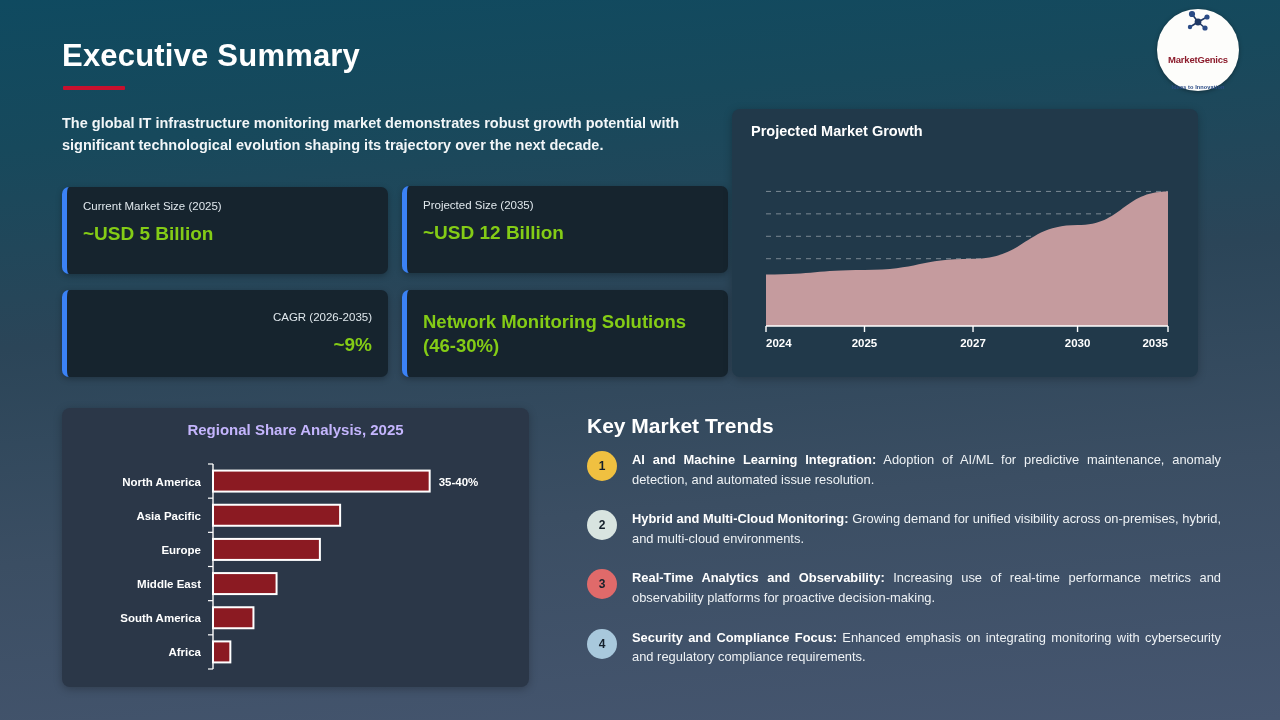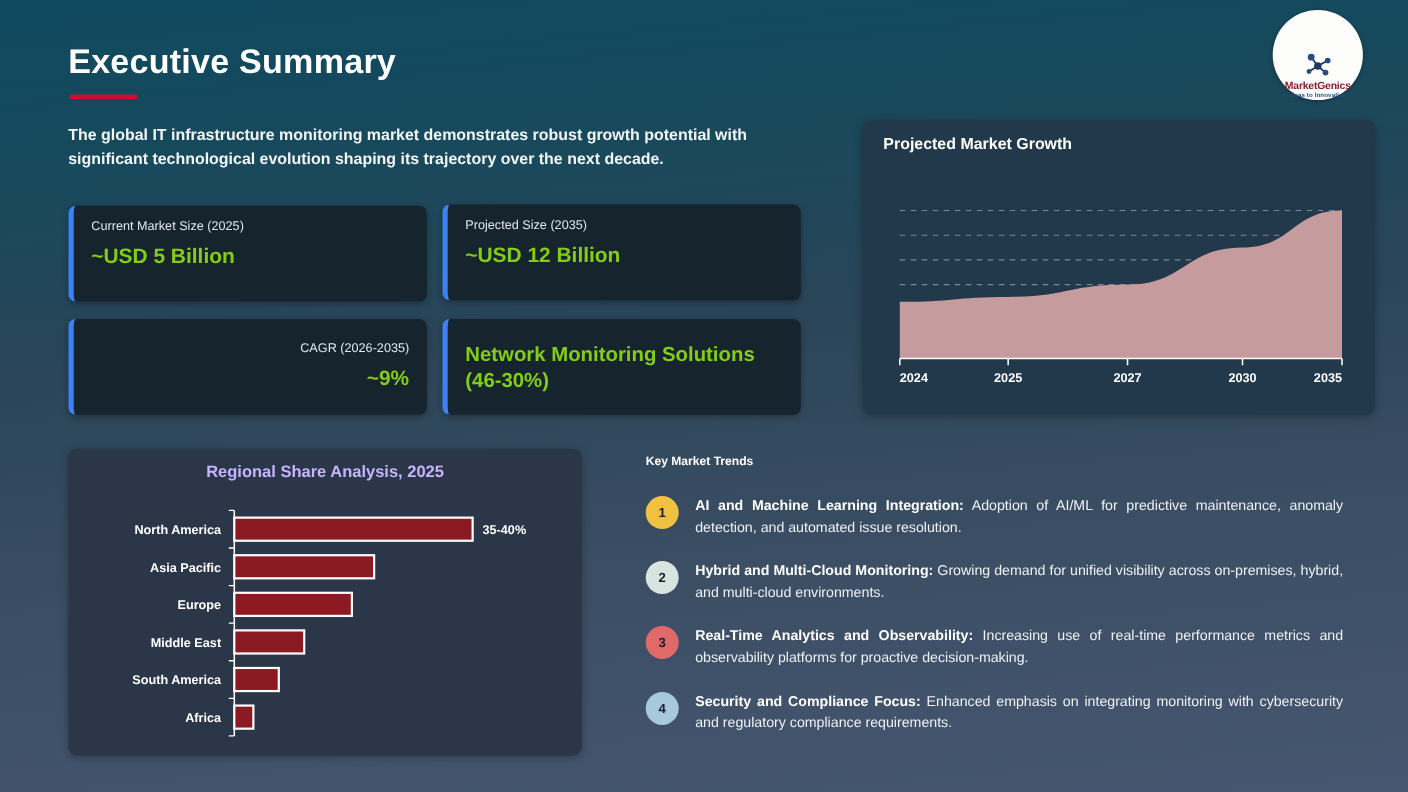--- a/index.html
+++ b/index.html
@@ -27,21 +27,21 @@
     position:absolute; left:62px; top:112px; width:672px;
     font-size:14.5px; font-weight:bold; line-height:1.55; color:#f2f6f8;
   }
 
   
   #logo{
     position:absolute; right:41px; top:9px;
     width:82px; height:82px; border-radius:50%;
     background:#fdfdfb;
     display:flex; flex-direction:column;
-    align-items:center; justify-content:flex-end;
+    align-items:center; justify-content:space-between;
     box-shadow:0 1px 4px rgba(0,0,0,.35);
   }
   #logo svg{ display:block; margin-bottom:1px; }
   .logo-name{
     font-size:9.5px; font-weight:bold; color:#8c1c2c;
     letter-spacing:-.2px; line-height:1;
   }
   .logo-tag{
     font-size:5.6px; font-weight:bold; color:#2a4b86;
     letter-spacing:.1px; margin-top:1.5px; line-height:1;
@@ -62,21 +62,21 @@
 
   #card-0{ left:62px;  top:187px; width:326px; height:87px; }
   #card-1{ left:402px; top:186px; width:326px; height:87px; }
   #card-2{ left:62px;  top:290px; width:326px; height:87px;text-align:right; }
   #card-3{ left:402px; top:290px; width:326px; height:87px; }
   #card-2 .stat-label{ margin-top:8px; }
   #card-3 .stat-value{ font-size:18.5px; }
 
   
   #growth-panel{
-    position:absolute; left:784px; top:109px; width:466px; height:268px;
+    position:absolute; left:732px; top:109px; width:466px; height:268px;
     background:#21394a; border-radius:8px;
     box-shadow:0 2px 8px rgba(0,0,0,.25);
   }
   #growth-title{
     position:absolute; left:19px; top:14px;
     font-size:14.5px; font-weight:bold; color:#ffffff;
   }
   #growth-plot{ position:absolute; left:30px; top:52px; width:408px; height:195px; }
   #growth-plot svg{ display:block; }
   .xlabel{ font-size:11.5px; font-weight:bold; fill:#ffffff; }
@@ -92,21 +92,21 @@
     text-align:center; font-size:15px; font-weight:bold; color:#c4b5fd;
   }
   #region-plot{ position:absolute; left:0; top:48px; width:467px; height:225px; }
   #region-plot svg{ display:block; }
   .blabel{ font-size:11.5px; font-weight:bold; fill:#ffffff; text-anchor:end; }
   .bvalue{ font-size:11.5px; font-weight:bold; fill:#ffffff; text-anchor:start; }
 
   
   #trends-title{
     position:absolute; left:587px; top:414px;
-    font-size:11px; font-weight:bold; color:#ffffff;
+    font-size:21px; font-weight:bold; color:#ffffff;
   }
   #trend-list{ position:absolute; left:587px; top:450px; width:634px; }
   .trend-row{ display:flex; align-items:flex-start; margin-bottom:20px; }
   .trend-badge{
     flex:0 0 auto; width:30px; height:30px; border-radius:50%;
     display:flex; align-items:center; justify-content:center;
     font-size:12px; font-weight:bold; color:#15202b;
     margin-top:1px;
   }
   .trend-text{

